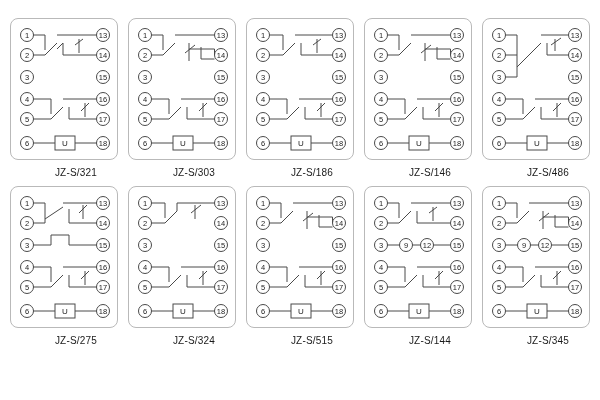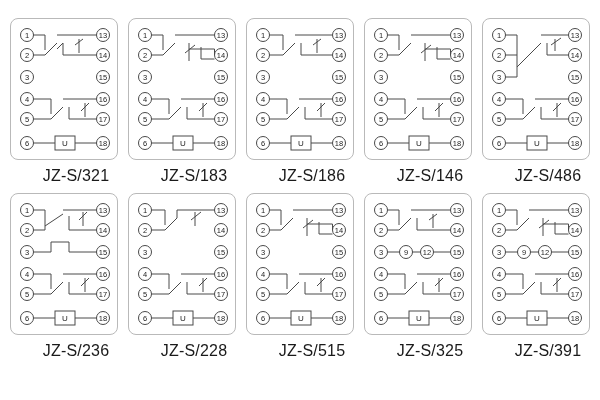--- a/index.html
+++ b/index.html
@@ -43,21 +43,21 @@
     position: relative;
     width: 108px;
     height: 142px;
     border: 1px solid #b9b9b9;
     border-radius: 8px;
     background: #ffffff;
     box-sizing: border-box;
   }
   .caption {
     margin-top: 7px;
-    font-size: 16px;
+    font-size: 10px;
     color: #1a1a1a;
     letter-spacing: 0.2px;
     white-space: nowrap;
     margin-left: 24px;
   }
   .panel svg {
     position: absolute;
     left: 0;
     top: 0;
     width: 108px;
@@ -254,21 +254,21 @@
               <path class="wire" d="M70 92 L78 84"></path>
             </g>
             <g>
               <path class="wire" d="M22.5 124 H44"></path>
               <path class="wire" d="M64 124 H85.5"></path>
               <rect class="coilbox" x="44" y="117" width="20" height="14"></rect>
               <text class="coiltext" x="54" y="124">U</text>
             </g>
           </svg>
         </div>
-        <div class="caption">JZ-S/183</div>
+        <div class="caption">JZ-S/303</div>
       </div>
 
       <div class="cell">
         <div class="panel">
           <svg viewBox="0 0 108 142">
             <g class="term">
                 <circle cx="16" cy="16" r="6.5"></circle>
                 <text x="16" y="16">1</text>
               </g>
             <g class="term">
@@ -587,21 +587,21 @@
               <path class="wire" d="M70 92 L78 84"></path>
             </g>
             <g>
               <path class="wire" d="M22.5 124 H44"></path>
               <path class="wire" d="M64 124 H85.5"></path>
               <rect class="coilbox" x="44" y="117" width="20" height="14"></rect>
               <text class="coiltext" x="54" y="124">U</text>
             </g>
           </svg>
         </div>
-        <div class="caption">JZ-S/236</div>
+        <div class="caption">JZ-S/275</div>
       </div>
 
       <div class="cell">
         <div class="panel">
           <svg viewBox="0 0 108 142">
             <g class="term">
                 <circle cx="16" cy="16" r="6.5"></circle>
                 <text x="16" y="16">1</text>
               </g>
             <g class="term">
@@ -666,21 +666,21 @@
               <path class="wire" d="M70 92 L78 84"></path>
             </g>
             <g>
               <path class="wire" d="M22.5 124 H44"></path>
               <path class="wire" d="M64 124 H85.5"></path>
               <rect class="coilbox" x="44" y="117" width="20" height="14"></rect>
               <text class="coiltext" x="54" y="124">U</text>
             </g>
           </svg>
         </div>
-        <div class="caption">JZ-S/228</div>
+        <div class="caption">JZ-S/324</div>
       </div>
 
       <div class="cell">
         <div class="panel">
           <svg viewBox="0 0 108 142">
             <g class="term">
                 <circle cx="16" cy="16" r="6.5"></circle>
                 <text x="16" y="16">1</text>
               </g>
             <g class="term">
@@ -840,21 +840,21 @@
               <path class="wire" d="M70 92 L78 84"></path>
             </g>
             <g>
               <path class="wire" d="M22.5 124 H44"></path>
               <path class="wire" d="M64 124 H85.5"></path>
               <rect class="coilbox" x="44" y="117" width="20" height="14"></rect>
               <text class="coiltext" x="54" y="124">U</text>
             </g>
           </svg>
         </div>
-        <div class="caption">JZ-S/325</div>
+        <div class="caption">JZ-S/144</div>
       </div>
 
       <div class="cell">
         <div class="panel">
           <svg viewBox="0 0 108 142">
             <g class="term">
                 <circle cx="16" cy="16" r="6.5"></circle>
                 <text x="16" y="16">1</text>
               </g>
             <g class="term">
@@ -934,18 +934,18 @@
               <path class="wire" d="M70 92 L78 84"></path>
             </g>
             <g>
               <path class="wire" d="M22.5 124 H44"></path>
               <path class="wire" d="M64 124 H85.5"></path>
               <rect class="coilbox" x="44" y="117" width="20" height="14"></rect>
               <text class="coiltext" x="54" y="124">U</text>
             </g>
           </svg>
         </div>
-        <div class="caption">JZ-S/391</div>
+        <div class="caption">JZ-S/345</div>
       </div>
 
     </div>
   </div>
 </div>
 
 </body></html>

